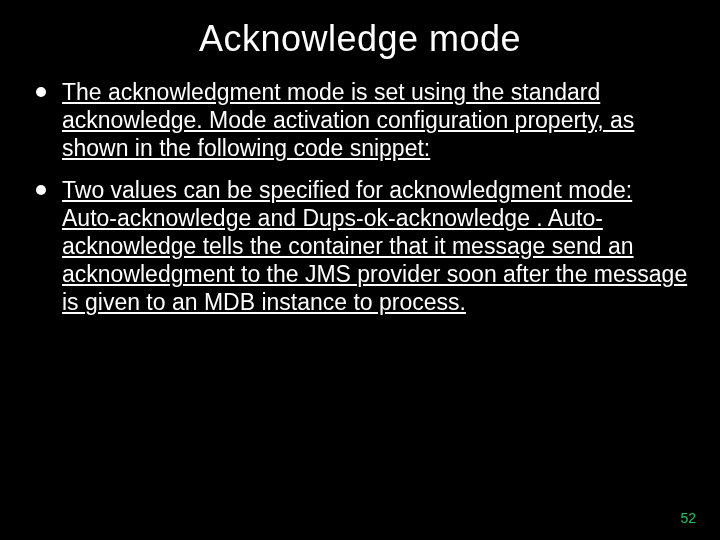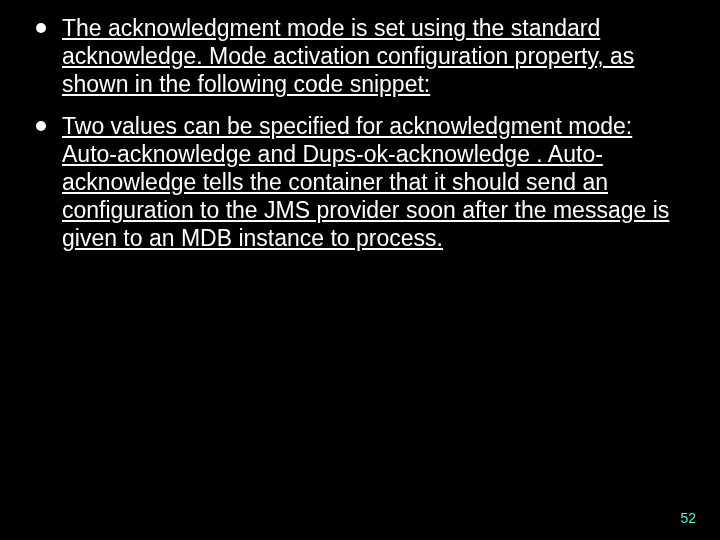--- a/index.html
+++ b/index.html
@@ -54,33 +54,34 @@
     font-size: 18.5px;
     line-height: 1.35;
     margin: 6px 0 18px 38px;
     white-space: pre;
   }
   .page-num {
     position: absolute;
     right: 24px;
     bottom: 14px;
     font-size: 14px;
-    color: #5eead4;
+    color: #22c55e;
   }
 </style>
 </head>
 <body>
 
 <div class="slide">
 
+  <div class="title">Acknowledge mode</div>
 
   <ul class="bullets">
     <li>The acknowledgment mode is set using the standard acknowledge. Mode activation configuration property, as shown in the following code snippet:</li>
   </ul>
 
 
   <ul class="bullets">
-    <li>Two values can be specified for acknowledgment mode: Auto-acknowledge and Dups-ok-acknowledge . Auto-acknowledge tells the container that it should send an configuration to the JMS provider soon after the message is given to an MDB instance to process.</li>
+    <li>Two values can be specified for acknowledgment mode: Auto-acknowledge and Dups-ok-acknowledge . Auto-acknowledge tells the container that it message send an acknowledgment to the JMS provider soon after the message is given to an MDB instance to process.</li>
   </ul>
 
   <div class="page-num">52</div>
 
 </div>
 
 </body></html>

